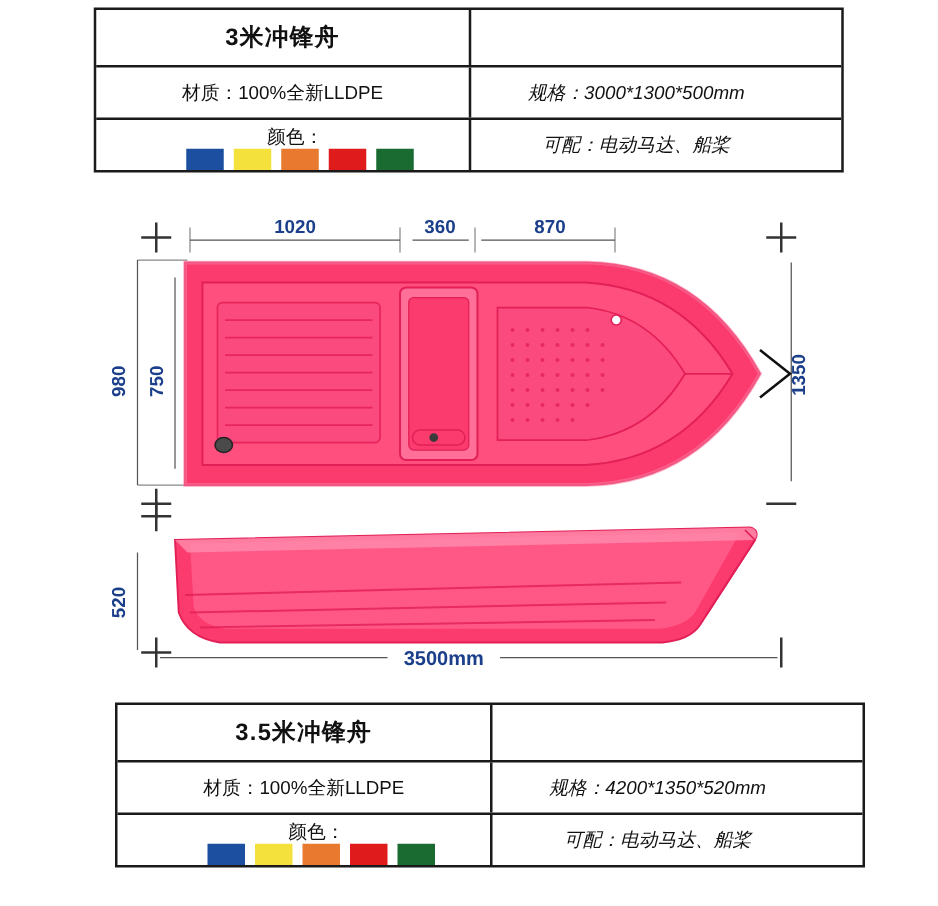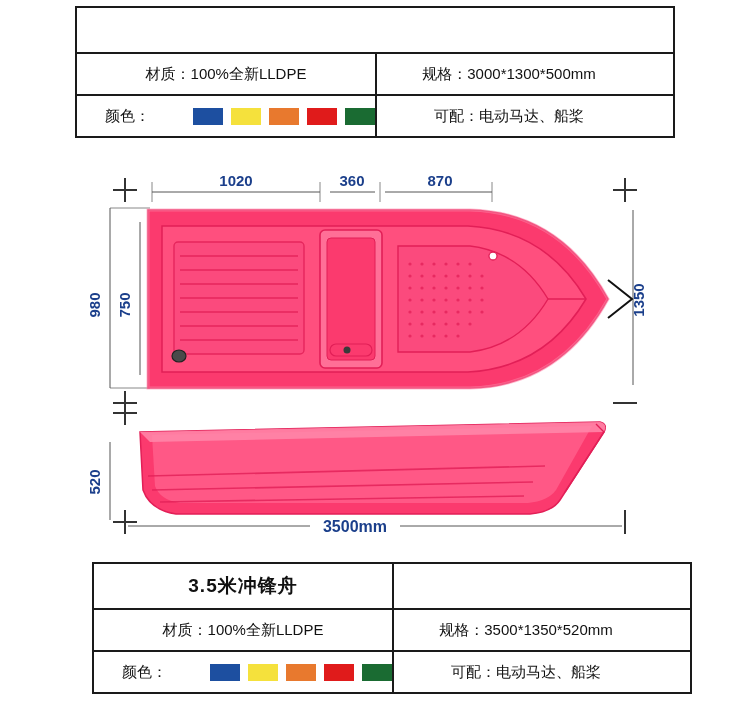--- a/index.html
+++ b/index.html
@@ -42,31 +42,33 @@
     justify-content: center;
     height: 40px;
     font-size: 15px;
   }
   .cell-left {
     width: 300px;
     border-right: 2px solid #1a1a1a;
   }
   .cell-right {
     width: 264px;
+    font-style: italic;
   }
   .title-row .spec-cell { height: 44px; }
   .title-text {
     font-size: 19px;
     font-weight: bold;
     letter-spacing: 1px;
   }
 
   .color-cell {
-    justify-content: space-between;
+    justify-content: flex-end;
     padding-left: 28px;
+    flex-direction: column;
   }
   .color-label {
     font-size: 15px;
     margin-right: 8px;
     white-space: nowrap;
   }
   .swatches {
     display: flex;
     gap: 8px;
   }
@@ -105,20 +107,23 @@
   .ext-line {
     stroke: #888;
     stroke-width: 1;
   }
 </style>
 </head>
 <body>
 
 <div class="spec-table top">
   <div class="spec-row title-row">
+    <div class="spec-cell cell-left">
+      <span class="title-text">3米冲锋舟</span>
+    </div>
     <div class="spec-cell cell-right"></div>
   </div>
   <div class="spec-row">
     <div class="spec-cell cell-left">材质：100%全新LLDPE</div>
     <div class="spec-cell cell-right">规格：3000*1300*500mm</div>
   </div>
   <div class="spec-row">
     <div class="spec-cell cell-left color-cell">
       <span class="color-label">颜色：</span>
       <span class="swatches">
@@ -298,21 +303,21 @@
 
 <div class="spec-table bottom">
   <div class="spec-row title-row">
     <div class="spec-cell cell-left">
       <span class="title-text">3.5米冲锋舟</span>
     </div>
     <div class="spec-cell cell-right"></div>
   </div>
   <div class="spec-row">
     <div class="spec-cell cell-left">材质：100%全新LLDPE</div>
-    <div class="spec-cell cell-right">规格：3500*1350*520mm</div>
+    <div class="spec-cell cell-right">规格：4200*1350*520mm</div>
   </div>
   <div class="spec-row">
     <div class="spec-cell cell-left color-cell">
       <span class="color-label">颜色：</span>
       <span class="swatches">
         <span class="swatch" style="background:#1d4fa0"></span>
         <span class="swatch" style="background:#f5e13c"></span>
         <span class="swatch" style="background:#e8792e"></span>
         <span class="swatch" style="background:#e01b1b"></span>
         <span class="swatch" style="background:#1a6b32"></span>

